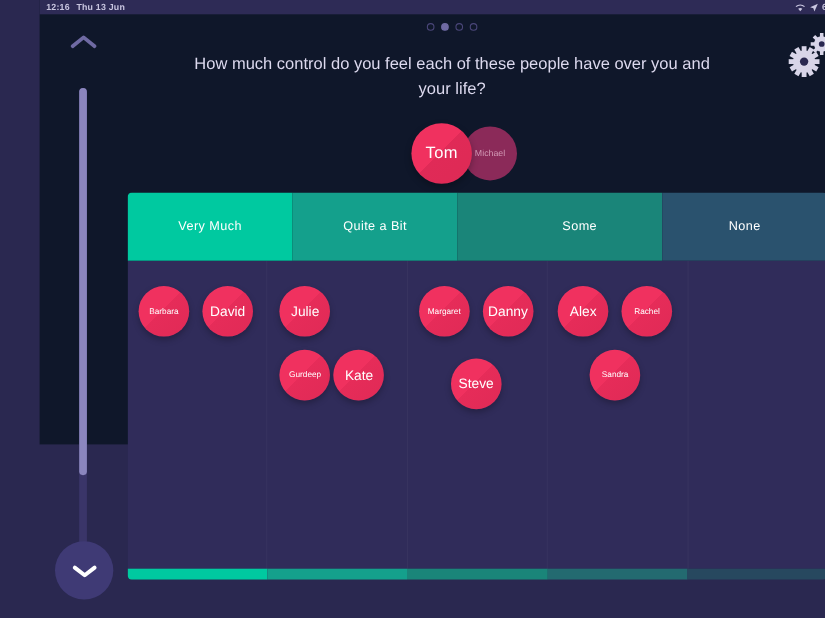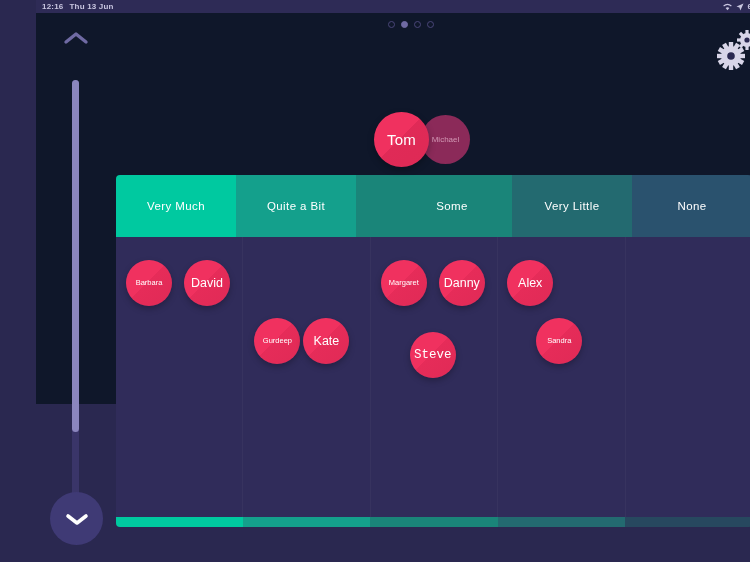--- a/index.html
+++ b/index.html
@@ -175,20 +175,21 @@
             <rect x="-2.2" y="9" width="4.4" height="5" transform="rotate(60)"></rect>
             <rect x="-14" y="-2.2" width="5" height="4.4" transform="rotate(60)"></rect>
             <rect x="9" y="-2.2" width="5" height="4.4" transform="rotate(60)"></rect>
           </g>
           <circle cx="0" cy="0" r="3.8" fill="#2a2850"></circle>
         </g>
       </g>
     </svg>
   </div>
 
+  <div class="q">How much control do you feel each of these people have over you and your life?</div>
 
   <div class="persons">
     <div class="p-tom">Tom</div>
     <div class="p-michael">Michael</div>
   </div>
 
   <div class="rail">
     <div class="chev-up">
       <svg width="26" height="16" viewBox="0 0 26 16">
         <path d="M3 12 L13 4 L23 12" stroke="#6f6aa3" stroke-width="3.4" fill="none" stroke-linecap="round" stroke-linejoin="round"></path>
@@ -201,39 +202,40 @@
         <path d="M4 5 L13 12 L22 5" stroke="#ffffff" stroke-width="3.6" fill="none" stroke-linecap="round" stroke-linejoin="round"></path>
       </svg>
     </div>
   </div>
 
   <div class="grid">
     <div class="head">
       <div class="col" style="background: rgb(0, 201, 160);">Very Much</div>
       <div class="col" style="background: rgb(20, 160, 140);">Quite a Bit</div>
       <div class="col" style="background: rgb(26, 133, 121); padding-left: 36px;">Some</div>
-      <div class="col" style="background: rgb(35, 106, 112);">Very Little</div>
       <div class="col" style="background: rgb(42, 82, 110);">None</div>
     </div>
     <div class="body">
       <div class="col">
           <div class="bub lg" style="left: 68px; top: 23px;">David</div>
           <div class="bub sm" style="left: 10px; top: 23px;">Barbara</div>
         </div>
       <div class="col">
+          <div class="bub lg" style="left: 11px; top: 23px;">Julie</div>
           <div class="bub sm" style="left: 11px; top: 81px;">Gurdeep</div>
           <div class="bub lg" style="left: 60px; top: 81px;">Kate</div>
         </div>
       <div class="col">
           <div class="bub sm" style="left: 10px; top: 23px;">Margaret</div>
           <div class="bub lg" style="left: 68px; top: 23px;">Danny</div>
-          <div class="bub lg" style="left: 39px; top: 95px; font-family: Liberation Mono, monospace;">Steve</div>
+          <div class="bub lg" style="left: 39px; top: 89px;">Steve</div>
         </div>
       <div class="col">
           <div class="bub lg" style="left: 9px; top: 23px;">Alex</div>
+          <div class="bub sm" style="left: 67px; top: 23px;">Rachel</div>
           <div class="bub sm" style="left: 38px; top: 81px;">Sandra</div>
         </div>
       <div class="col"></div>
     </div>
     <div class="foot">
       <div class="seg" style="background: rgb(0, 201, 160);"></div>
       <div class="seg" style="background: rgb(20, 160, 140);"></div>
       <div class="seg" style="background: rgb(26, 133, 121);"></div>
       <div class="seg" style="background: rgb(35, 106, 112);"></div>
       <div class="seg" style="background: rgb(39, 72, 95);"></div>

